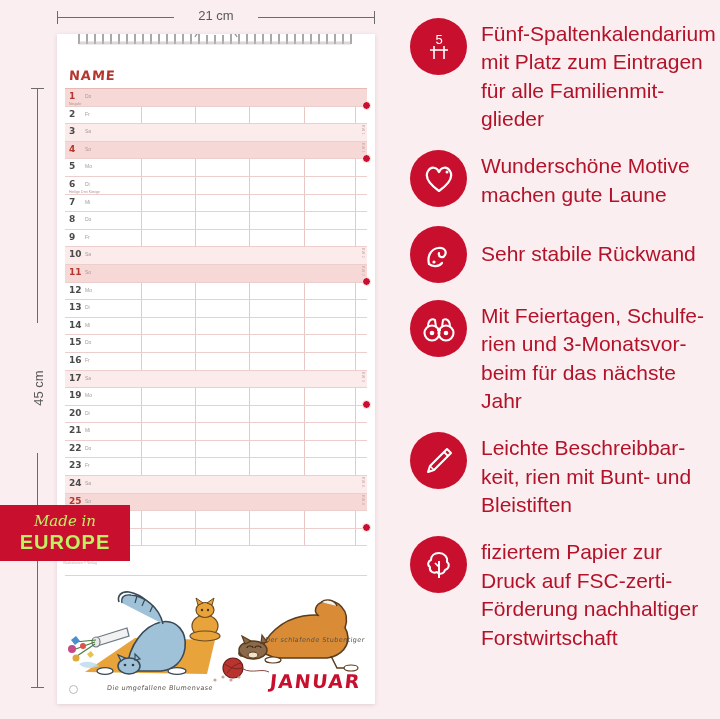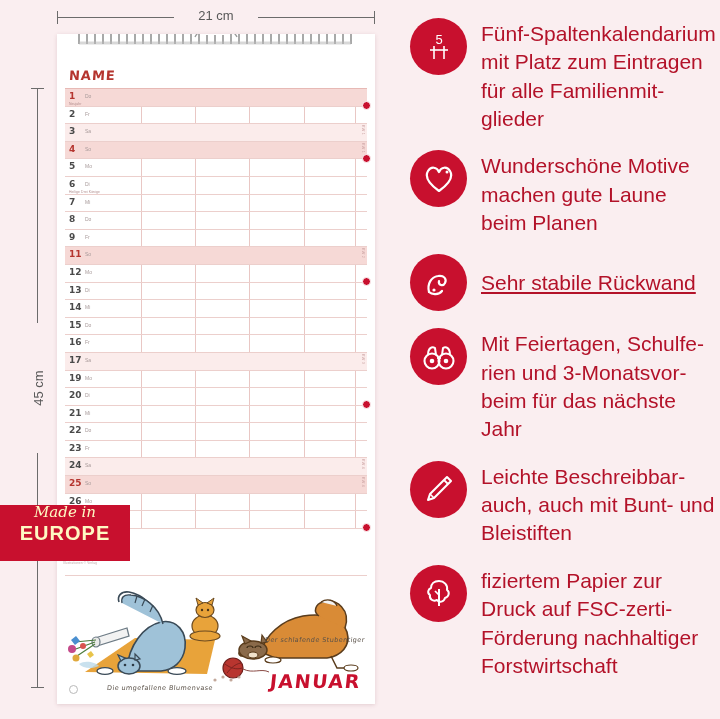--- a/index.html
+++ b/index.html
@@ -252,25 +252,26 @@
   }
 
   
   .badge {
     position: absolute;
     left: 0;
     top: 505px;
     width: 130px;
     height: 56px;
     background: #c8102e;
-    color: #fef9c3;
+    color: #bef264;
     z-index: 20;
     display: flex;
     flex-direction: column;
     align-items: center;
+    justify-content: center;
   }
   .badge .made {
     font-family: "DejaVu Serif", serif;
     font-style: italic;
     font-size: 15px;
     line-height: 1;
     margin-bottom: 3px;
   }
   .badge .europe {
     font-size: 20px;
@@ -303,21 +304,21 @@
     margin-right: 14px;
   }
   .feature .txt {
     font-size: 21px;
     line-height: 1.35;
     color: #b31229;
     padding-top: 2px;
   }
   .feature .txt span { display: block; }
   .feature.center { align-items: center; }
-  .feature.center .txt { padding-top: 0; text-decoration: underline; }
+  .feature.center .txt { padding-top: 0; }
 </style>
 </head>
 <body>
 
 <div class="dim-top">
   <div class="cap l"></div>
   <div class="line l"></div>
   <div class="line r"></div>
   <div class="cap r"></div>
   <div class="label">21 cm</div>
@@ -426,20 +427,25 @@
           <div class="dayabbr">Mi</div>
         </div>
         <div class="row">
           <div class="daynum">8</div>
           <div class="dayabbr">Do</div>
         </div>
         <div class="row">
           <div class="daynum">9</div>
           <div class="dayabbr">Fr</div>
         </div>
+        <div class="row sat">
+          <div class="daynum">10</div>
+          <div class="dayabbr">Sa</div>
+          <div class="weeklabel">KW 2</div>
+        </div>
         <div class="row sun">
           <div class="daynum">11</div>
           <div class="dayabbr">So</div>
           <div class="weeklabel">KW 2</div>
         </div>
         <div class="weekdot" style="top: 188px;"></div>
         <div class="row">
           <div class="daynum">12</div>
           <div class="dayabbr">Mo</div>
         </div>
@@ -621,21 +627,20 @@
     <div class="feature">
       <div class="icon">
         <svg width="34" height="32" viewBox="0 0 34 32">
           <path d="M17 28 C6 20, 3 13, 6 8 C9 3, 15 4, 17 9 C19 4, 25 3, 28 8 C31 13, 28 20, 17 28 Z" fill="none" stroke="#fff" stroke-width="2.2" stroke-linejoin="round"></path>
           <circle cx="25" cy="9" r="1.5" fill="#fff"></circle>
         </svg>
       </div>
       <div class="txt">
         <span>Wunderschöne Motive</span>
         <span>machen gute Laune</span>
-        <span>beim Planen</span>
       </div>
     </div>
     <div class="feature center">
       <div class="icon">
         <svg width="34" height="34" viewBox="0 0 34 34">
           <path d="M7 26 C5 18, 9 11, 16 10 C22 9, 25 13, 23 17 C21 21, 16 19, 17 15" fill="none" stroke="#fff" stroke-width="2.2" stroke-linecap="round"></path>
           <path d="M7 26 C10 29, 17 29, 20 25" fill="none" stroke="#fff" stroke-width="2.2" stroke-linecap="round"></path>
           <circle cx="12" cy="24" r="1.6" fill="#fff"></circle>
         </svg>
       </div>
@@ -665,21 +670,21 @@
     <div class="feature">
       <div class="icon">
         <svg width="32" height="32" viewBox="0 0 32 32">
           <path d="M24 4 L28 8 L11 25 L5 27 L7 21 Z" fill="none" stroke="#fff" stroke-width="2.1" stroke-linejoin="round"></path>
           <line x1="21" y1="7" x2="25" y2="11" stroke="#fff" stroke-width="1.8"></line>
           <line x1="7" y1="21" x2="11" y2="25" stroke="#fff" stroke-width="1.6"></line>
         </svg>
       </div>
       <div class="txt">
         <span>Leichte Beschreibbar-</span>
-        <span>auch, auch mit Bunt- und</span>
+        <span>keit, rien mit Bunt- und</span>
         <span>Bleistiften</span>
       </div>
     </div>
     <div class="feature">
       <div class="icon">
         <svg width="32" height="34" viewBox="0 0 32 34">
           <path d="M16 5 C11 5, 8 8, 8 12 C5 13, 4 17, 7 19 C6 23, 10 26, 14 24 C16 27, 21 26, 22 22 C26 21, 27 16, 24 14 C25 9, 21 5, 16 5 Z" fill="none" stroke="#fff" stroke-width="2" stroke-linejoin="round"></path>
           <line x1="16" y1="13" x2="16" y2="30" stroke="#fff" stroke-width="2"></line>
           <line x1="16" y1="19" x2="12" y2="15" stroke="#fff" stroke-width="1.7"></line>
         </svg>

